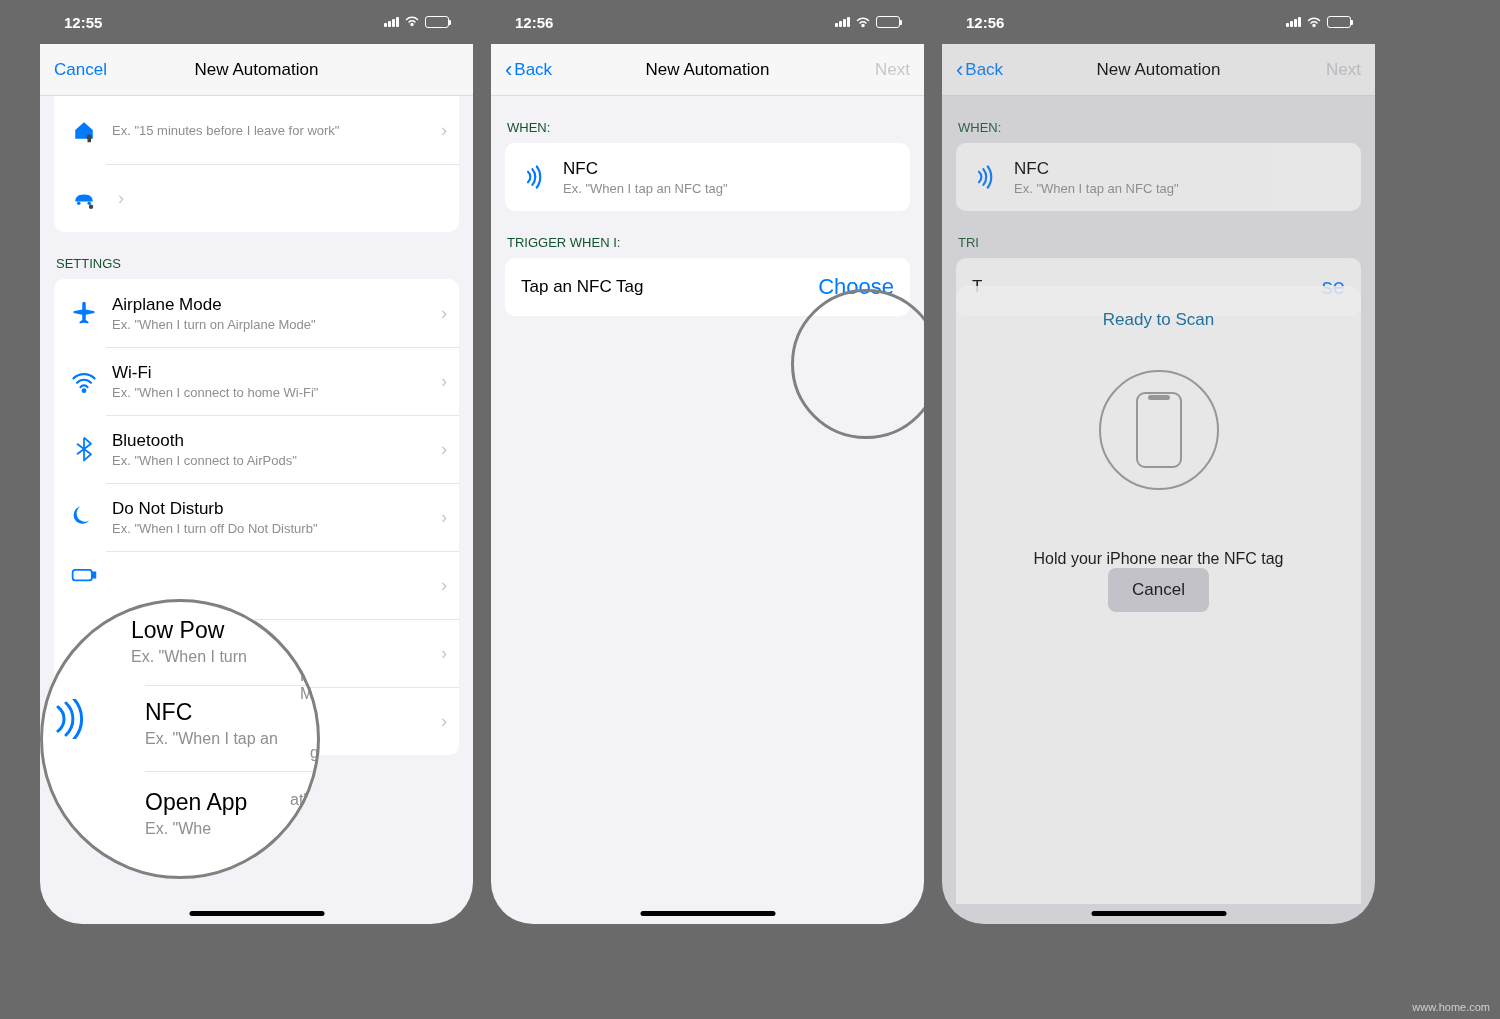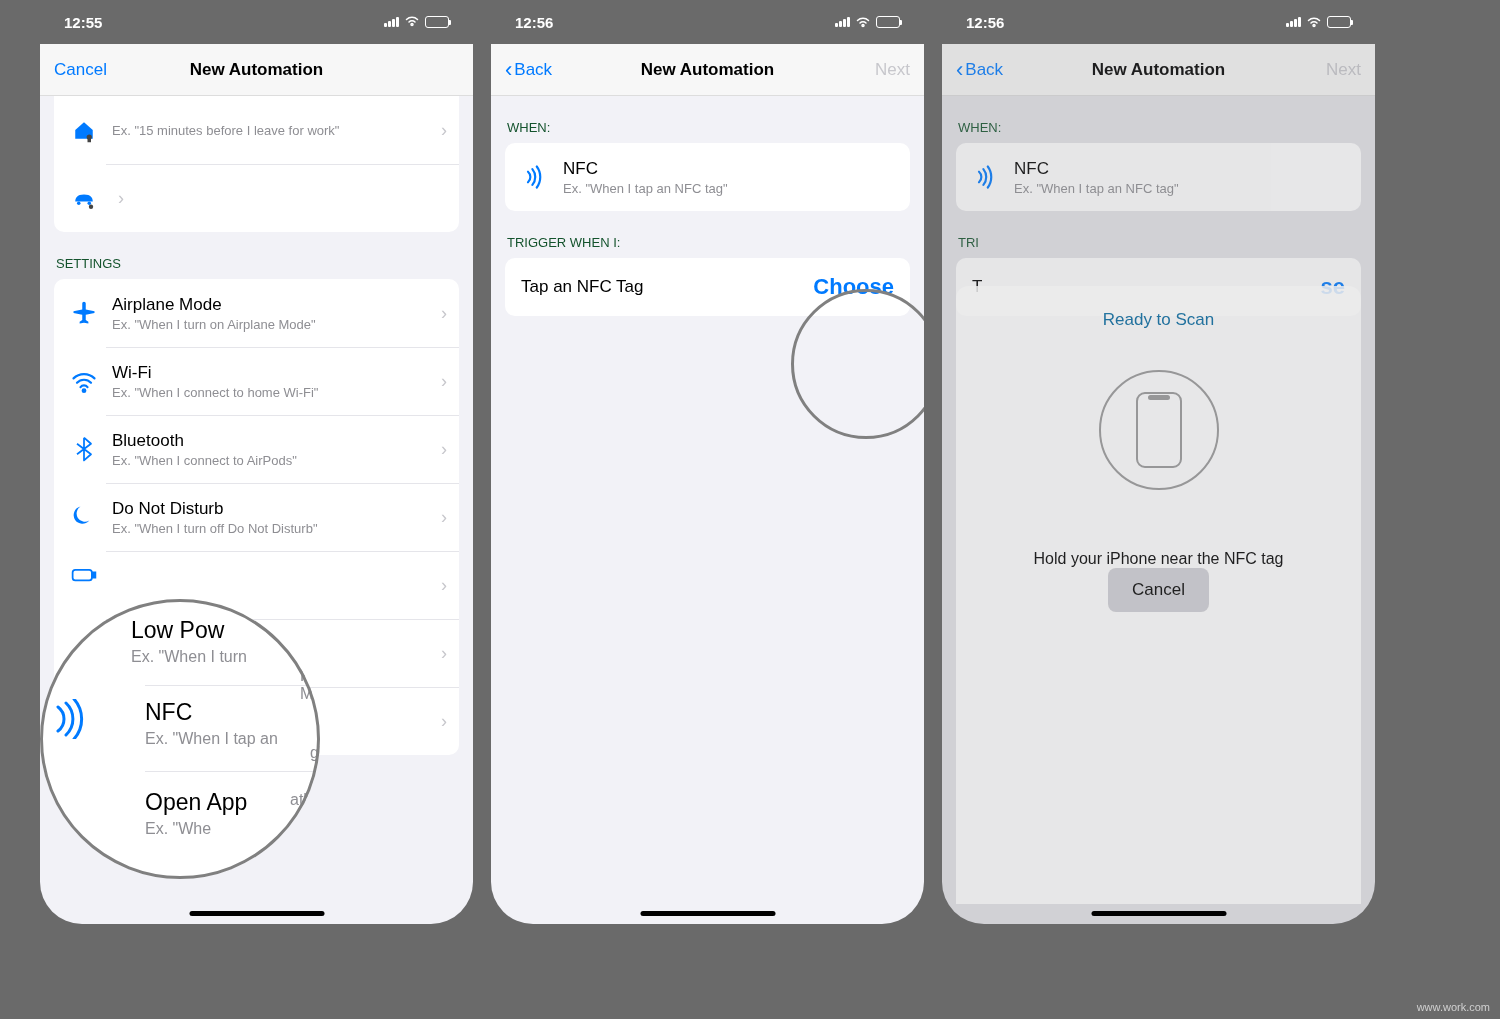--- a/index.html
+++ b/index.html
@@ -8,40 +8,40 @@
     .status-icons { display: flex; align-items: center; gap: 5px; }
     .signal { display: inline-flex; align-items: flex-end; gap: 1px; }
     .signal span { width: 3px; background: #fff; border-radius: 1px; }
     .signal span:nth-child(1){height:4px} .signal span:nth-child(2){height:6px} .signal span:nth-child(3){height:8px} .signal span:nth-child(4){height:10px}
     .battery { width: 24px; height: 12px; border: 1px solid #fff; border-radius: 3px; position: relative; }
     .battery::after { content:''; position:absolute; right:-3px; top:3px; width:2px; height:5px; background:#fff; border-radius:0 1px 1px 0; }
     .battery-fill { height: 100%; width: 80%; background:#fff; border-radius:1px; }
     .wifi-status { font-size: 14px; }
 
     .nav-bar { height: 52px; display: flex; align-items: center; justify-content: space-between; padding: 0 14px; background: #f7f7f7; border-bottom: 0.5px solid rgba(0,0,0,0.1); }
-    .nav-title { position: absolute; left: 0; right: 0; text-align: center; font-size: 17px; font-weight: 700; color: #000; pointer-events: none; }
+    .nav-title { position: absolute; left: 0; right: 0; text-align: center; font-size: 17px; font-weight: 400; color: #000; pointer-events: none; }
     .nav-left, .nav-right { font-size: 17px; color: #007aff; z-index: 1; display: flex; align-items: center; gap: 2px; }
     .nav-right.disabled { color: #c7c7cc; }
     .chevron-back { font-size: 22px; font-weight: 300; }
 
     .content { height: calc(100% - 52px); overflow: hidden; position: relative; }
     .section-header { font-size: 13px; color: #14532d; padding: 24px 16px 8px; text-transform: uppercase; letter-spacing: 0; }
     .section-header.normal { text-transform: none; }
     .list { background: #fff; border-radius: 10px; margin: 0 14px; overflow: hidden; }
     .list.top-cut { border-radius: 0 0 10px 10px; margin-top: 0; }
     .row { display: flex; align-items: center; padding: 10px 12px; min-height: 68px; position: relative; }
     .row + .row::before { content:''; position:absolute; top:0; left:52px; right:0; height:0.5px; background:#e5e5ea; }
     .row-icon { width: 36px; height: 36px; display: flex; align-items: center; justify-content: center; margin-right: 10px; flex-shrink: 0; }
     .row-text { flex: 1; min-width: 0; }
     .row-title { font-size: 17px; color: #000; margin-bottom: 2px; }
     .row-sub { font-size: 13px; color: #8e8e93; white-space: nowrap; overflow: hidden; text-overflow: ellipsis; }
     .chevron { color: #c7c7cc; font-size: 18px; margin-left: 6px; }
     .row.simple { min-height: 50px; }
     .row.simple .row-text { font-size: 17px; }
-    .choose-btn { color: #007aff; font-size: 22px; font-weight: 700; }
+    .choose-btn { color: #007aff; font-size: 22px; font-weight: 400; }
 
     .home-indicator { position: absolute; bottom: 8px; left: 50%; transform: translateX(-50%); width: 135px; height: 5px; background: #000; border-radius: 3px; }
 
     .highlight-circle { position: absolute; border: 3px solid #808080; border-radius: 50%; pointer-events: none; z-index: 5; }
     .hc1 { width: 280px; height: 280px; top: 555px; left: 0px; }
     .hc2 { width: 150px; height: 150px; top: 245px; right: -30px; left: auto; }
     .hc2 { left: 300px; }
 
     .magnify { position: absolute; width: 280px; height: 280px; top: 555px; left: 0; border-radius: 50%; overflow: hidden; background: #fff; z-index: 4; border: none; }
     .mag-title { font-size: 23px; color: #000; margin-bottom: 4px; }
@@ -336,13 +336,13 @@
             </svg>
         </div>
         <div class="sheet-text">Hold your iPhone near the NFC tag</div>
         <div class="sheet-cancel">Cancel</div>
       </div>
     </div>
     <div class="home-indicator"></div>
   </div>
 </div>
 
-<div class="watermark">www.work.com</div>
+<div class="watermark">www.home.com</div>
 
 </body></html>

